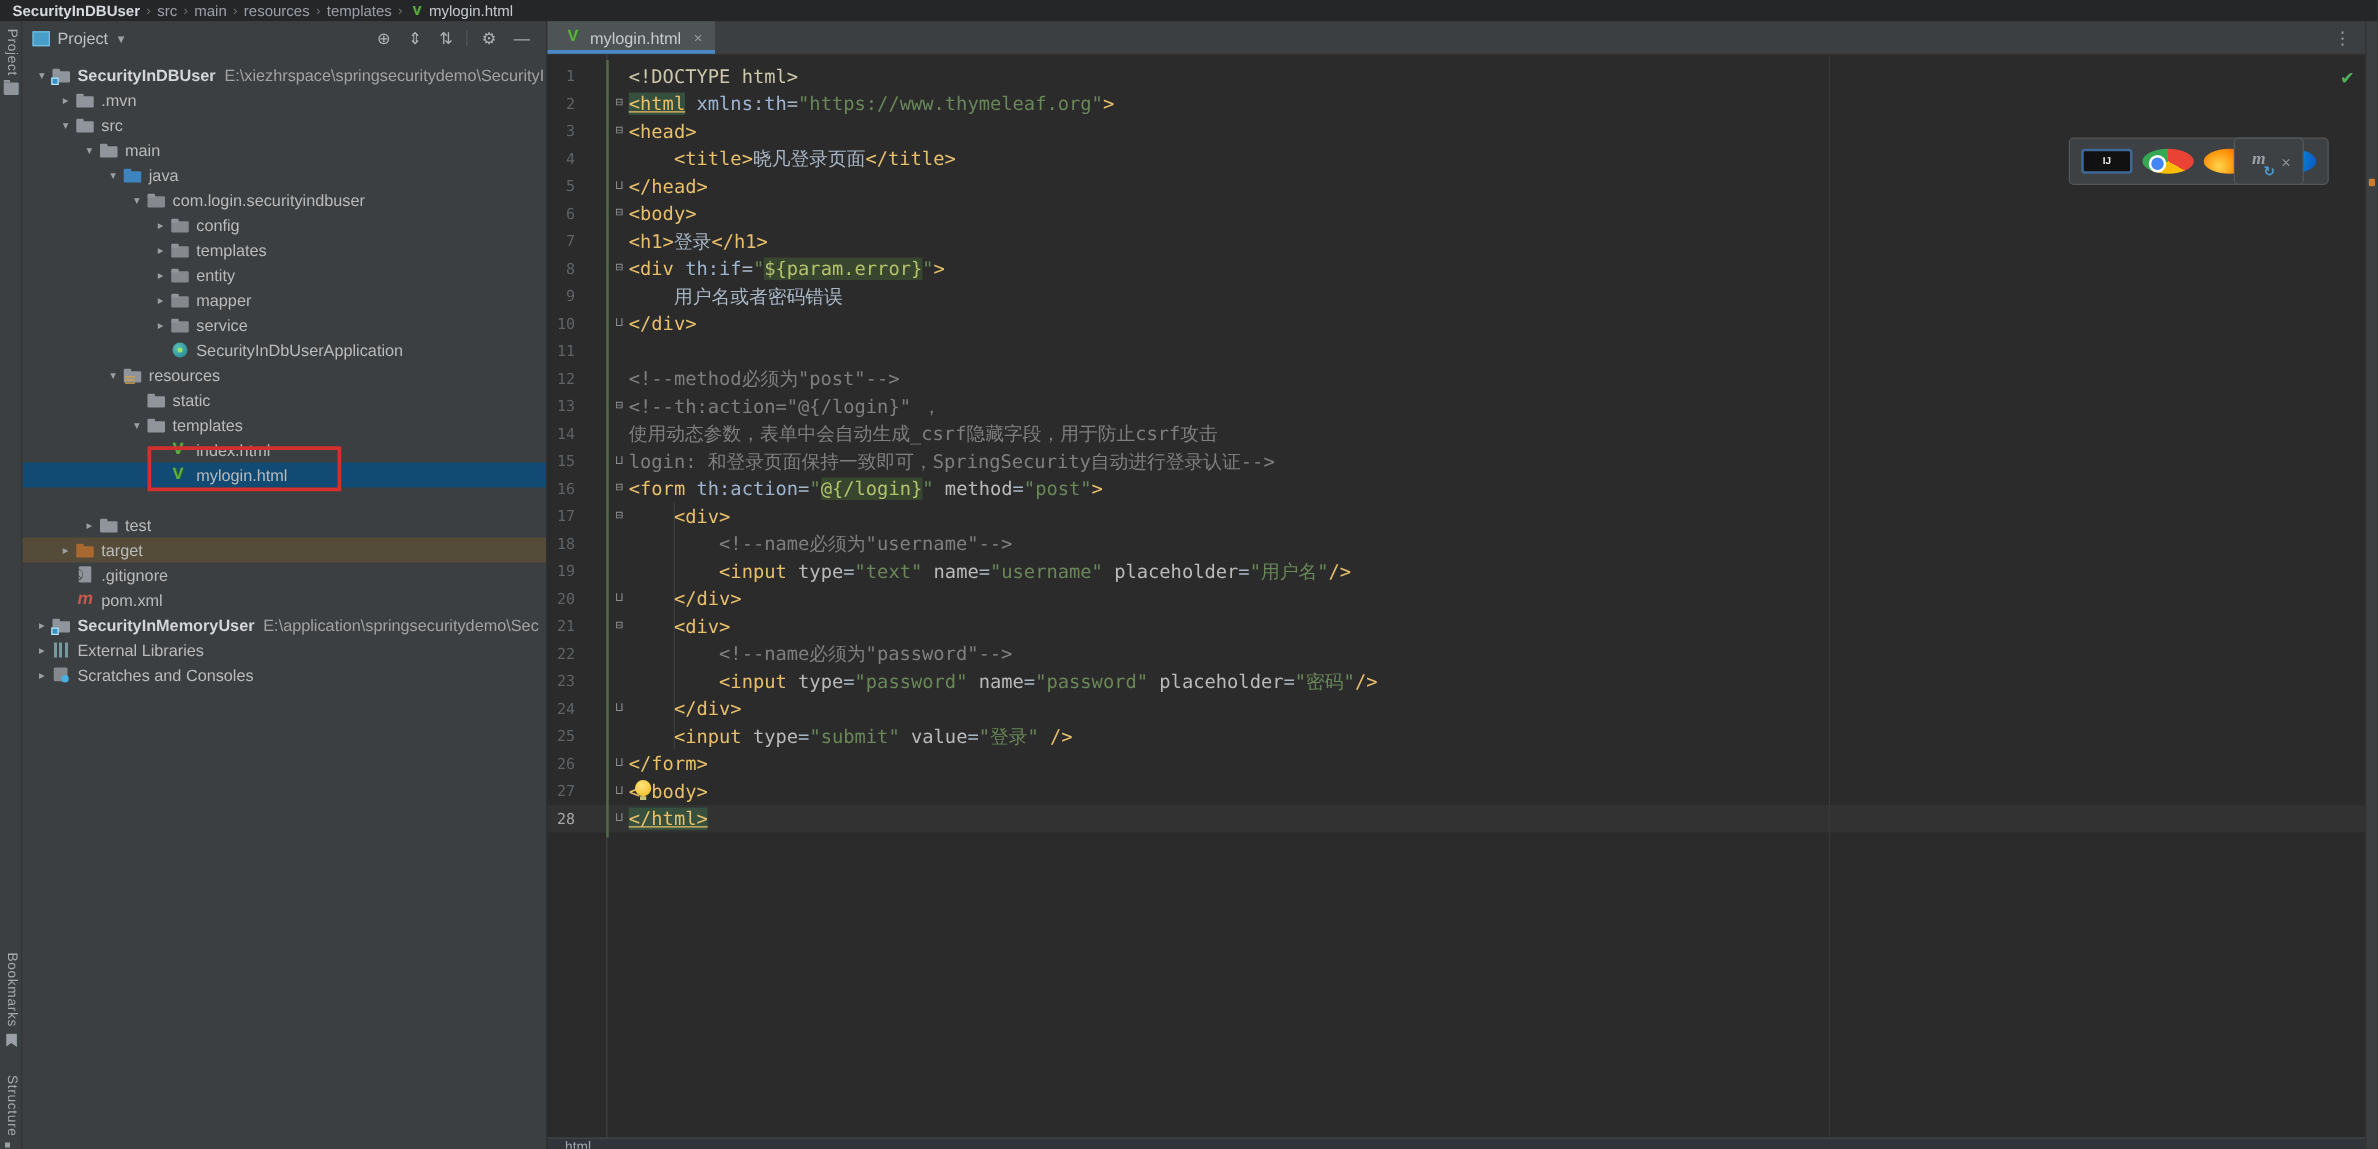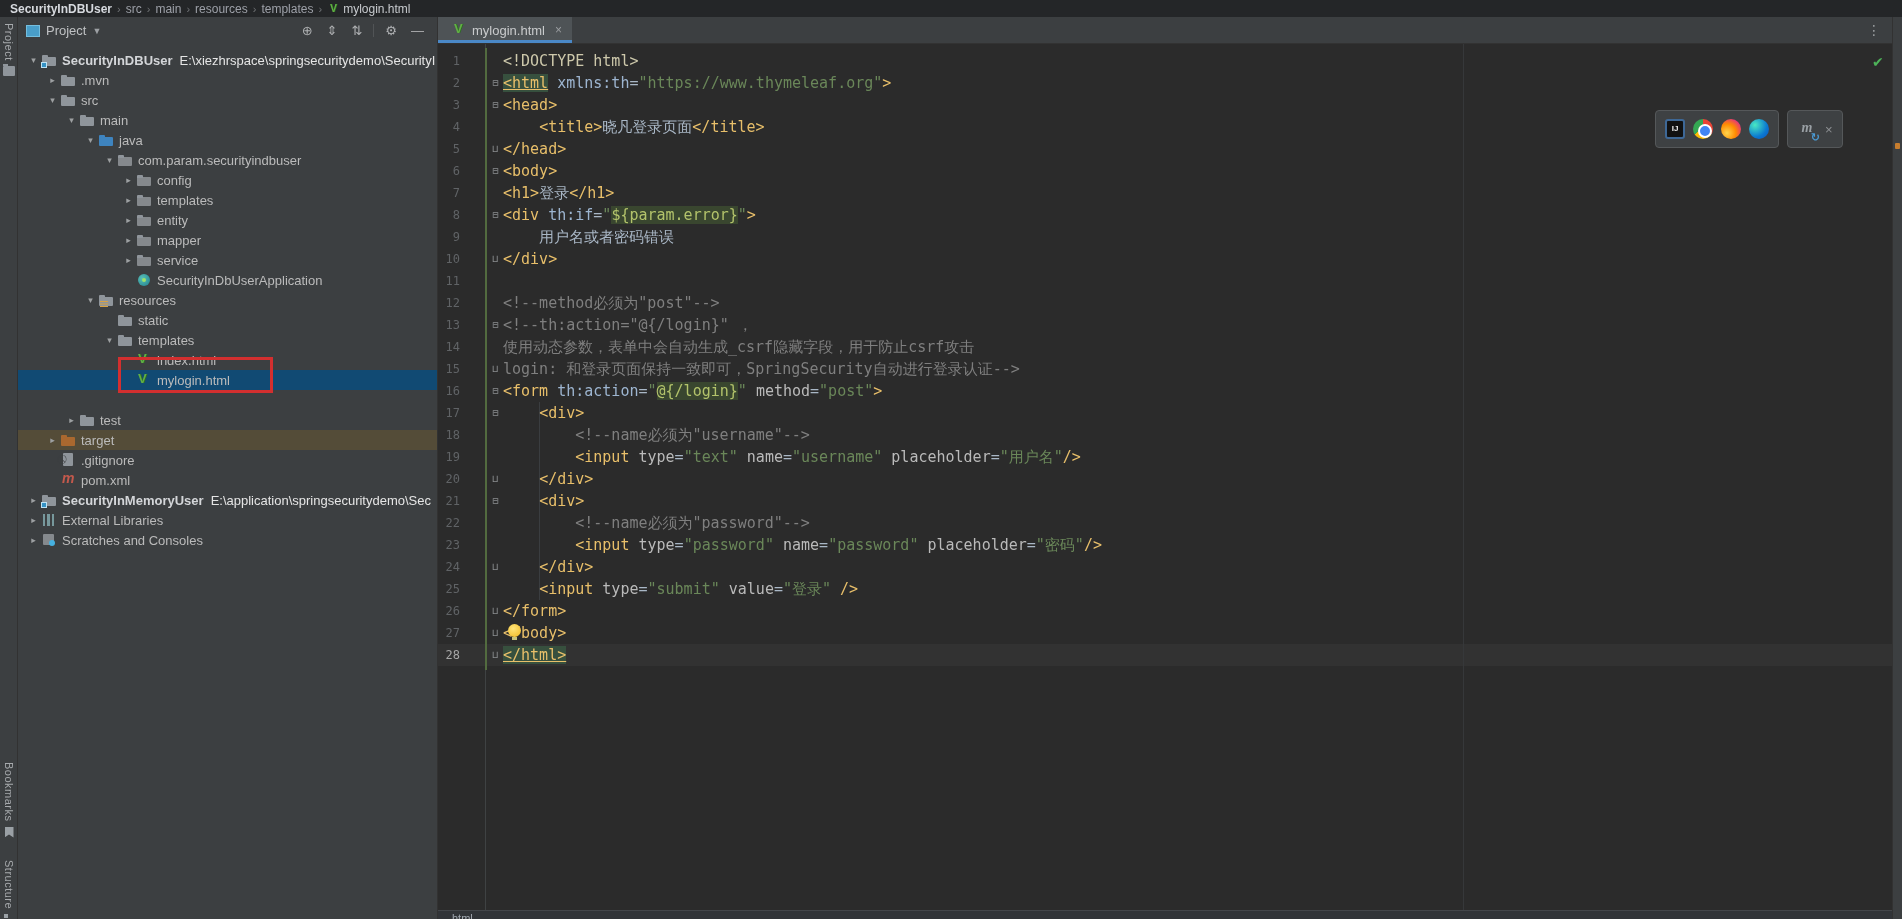--- a/index.html
+++ b/index.html
@@ -30,21 +30,21 @@
   .tool-div{width:1px;height:13px;background:#515456;margin:0 4px;}
 
   #tree{position:absolute;left:0;top:27px;width:419px;height:875px;}
   .trow{position:absolute;left:0;width:419px;height:20px;display:flex;align-items:center;
     font-size:13px;color:#bbbbbb;white-space:nowrap;cursor:pointer;}
   .trow.sel{background:#114a73;}
   .trow.excl{background:#544c38;}
   .trow .chev{width:11px;font-size:9px;color:#9da0a2;text-align:center;flex:none;}
   .trow .lbl{margin-left:5px;}
   .trow .lbl.b{font-weight:bold;color:#d4d6d9;}
-  .trow .path{margin-left:7px;color:#e5e5e5;overflow:hidden;}
+  .trow .path{margin-left:7px;color:#a3a3a3;overflow:hidden;}
 
   
   .tico{flex:none;position:relative;width:16px;height:14px;margin-left:2px;}
   .ic-folder::before{content:"";position:absolute;left:1px;top:4px;width:14px;height:9px;
     background:#8f959b;border-radius:1px;}
   .ic-folder::after{content:"";position:absolute;left:1px;top:2px;width:6px;height:3px;
     background:#8f959b;border-radius:1px 1px 0 0;}
   .ic-java.ic-folder::before,.ic-java.ic-folder::after{background:#3e84bf;}
   .ic-target.ic-folder::before,.ic-target.ic-folder::after{background:#a9682f;}
   .ic-pkg.ic-folder::before{background:#85898d;}
@@ -102,21 +102,21 @@
 
   #bulb{position:absolute;left:70px;top:580px;width:13px;height:13px;border-radius:50%;
     background:radial-gradient(circle at 40% 35%,#ffe47a,#f1b81e);z-index:3;}
   #bulb::after{content:"";position:absolute;left:4px;top:13px;width:5px;height:3px;background:#c9c37a;}
 
   
   .float-box{position:absolute;top:66px;height:38px;background:#3e4143;border:1px solid #55585a;border-radius:4px;
     display:flex;align-items:center;gap:8px;padding:0 9px;z-index:6;}
   #browsers{left:1217px;}
   #mvn-widget{left:1349px;}
-  .bico{width:20px;height:20px;border-radius:50%;cursor:pointer;position:relative;}
+  .bico{width:41px;height:20px;border-radius:50%;cursor:pointer;position:relative;}
   .bico.ij{border-radius:3px;background:#111;border:2px solid #3e6896;
     color:#eee;font:bold 8px/16px "Liberation Sans",sans-serif;text-align:center;}
   .bico.chrome{background:conic-gradient(#ea4335 0 33%,#fbbc05 0 66%,#34a853 0 100%);}
   .bico.chrome::after{content:"";position:absolute;left:5px;top:5px;width:10px;height:10px;border-radius:50%;
     background:#4285f4;border:2px solid #fff;}
   .bico.firefox{background:radial-gradient(circle at 30% 70%,#ffd54d,#ff8a00 45%,#e4317f 80%,#722291);}
   .bico.edge{background:radial-gradient(circle at 30% 30%,#49e8c2,#0b79d0 60%,#0a50c2);}
   #mvn-widget .m-ico{position:relative;width:20px;height:20px;color:#9aa0a5;
     font:bold italic 14px/18px "Liberation Serif",serif;text-align:center;cursor:pointer;}
   #mvn-widget .m-ico::after{content:"↻";position:absolute;right:-3px;bottom:-4px;color:#4a9bd5;font:bold 11px/11px "DejaVu Sans",sans-serif;}
@@ -213,21 +213,21 @@
         <span class="lbl">main</span>
       </div>
       <div class="trow" style="top: 86px; padding-left: 67px;">
         <span class="chev">▾</span>
         <span class="tico ic-folder ic-java"></span>
         <span class="lbl">java</span>
       </div>
       <div class="trow" style="top: 106px; padding-left: 86px;">
         <span class="chev">▾</span>
         <span class="tico ic-folder ic-pkg"></span>
-        <span class="lbl">com.param.securityindbuser</span>
+        <span class="lbl">com.login.securityindbuser</span>
       </div>
       <div class="trow" style="top: 126px; padding-left: 105px;">
         <span class="chev">▸</span>
         <span class="tico ic-folder ic-pkg"></span>
         <span class="lbl">config</span>
       </div>
       <div class="trow" style="top: 146px; padding-left: 105px;">
         <span class="chev">▸</span>
         <span class="tico ic-folder ic-pkg"></span>
         <span class="lbl">templates</span>

